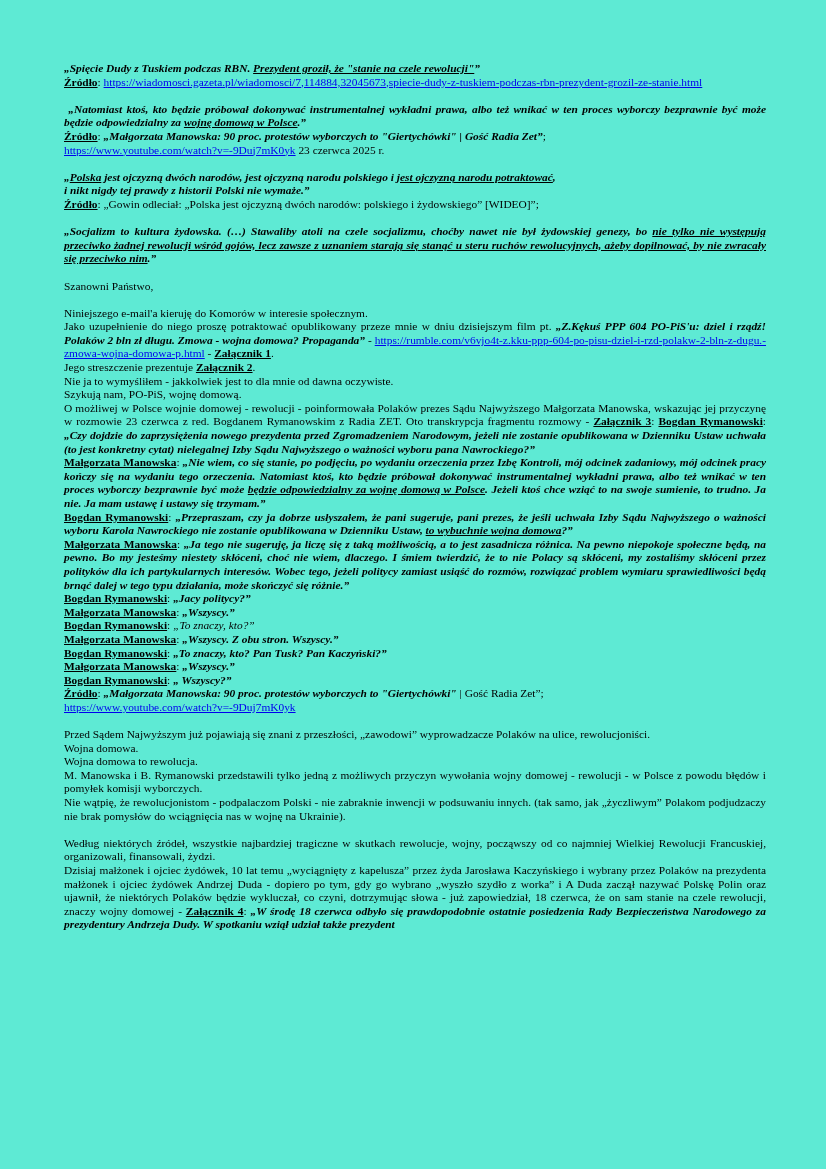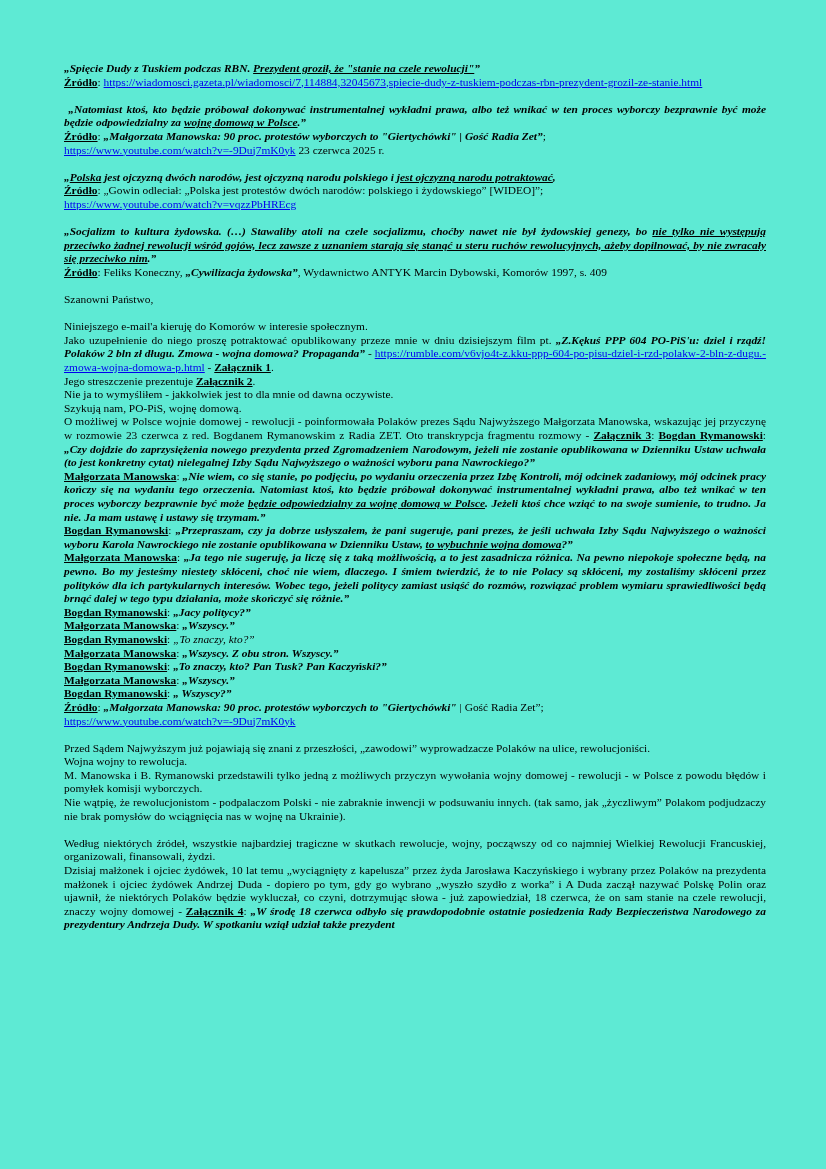--- a/index.html
+++ b/index.html
@@ -41,25 +41,24 @@
 <div class="page" style="background: #5eead4; padding-left: 24px;">
   <div class="content" style="color: rgb(0, 0, 0);">
       <p><span class="b i">„Spięcie Dudy z Tuskiem podczas RBN. </span><span class="b i u">Prezydent groził, że "stanie na czele rewolucji"</span><span class="b i">”</span></p>
       <p><span class="b u">Źródło</span><span>: </span><a href="#" class="lnk">https://wiadomosci.gazeta.pl/wiadomosci/7,114884,32045673,spiecie-dudy-z-tuskiem-podczas-rbn-prezydent-grozil-ze-stanie.html</a></p>
       <p class="blank">&nbsp;</p>
       <p><span class="b i">&nbsp;„Natomiast ktoś, kto będzie próbował dokonywać instrumentalnej wykładni prawa, albo też wnikać w ten proces wyborczy bezprawnie być może będzie odpowiedzialny za </span><span class="b i u">wojnę domową w Polsce</span><span class="b i">.”</span></p>
       <p><span class="b u">Źródło</span><span>: </span><span class="b i">„Małgorzata Manowska: 90 proc. protestów wyborczych to "Giertychówki" | Gość Radia Zet”</span><span>;</span></p>
       <p><a href="#" class="lnk">https://www.youtube.com/watch?v=-9Duj7mK0yk</a><span> 23 czerwca 2025 r.</span></p>
       <p class="blank">&nbsp;</p>
       <p><span class="b i">„</span><span class="b i u">Polska</span><span class="b i"> jest ojczyzną dwóch narodów, jest ojczyzną narodu polskiego i </span><span class="b i u">jest ojczyzną narodu potraktować</span><span class="b i">,</span></p>
-      <p><span class="b u">Źródło</span><span>: „Gowin odleciał: „Polska jest protestów dwóch narodów: polskiego i żydowskiego” [WIDEO]”;</span></p>
-      <p><a href="#" class="lnk">https://www.youtube.com/watch?v=vqzzPbHREcg</a></p>
+      <p><span class="b i">i nikt nigdy tej prawdy z historii Polski nie wymaże.”</span></p>
+      <p><span class="b u">Źródło</span><span>: „Gowin odleciał: „Polska jest ojczyzną dwóch narodów: polskiego i żydowskiego” [WIDEO]”;</span></p>
       <p class="blank">&nbsp;</p>
       <p><span class="b i">„Socjalizm to kultura żydowska. (…) Stawaliby atoli na czele socjalizmu, choćby nawet nie był żydowskiej genezy, bo </span><span class="b i u">nie tylko nie występują przeciwko żadnej rewolucji wśród gojów, lecz zawsze z uznaniem starają się stanąć u steru ruchów rewolucyjnych, ażeby dopilnować, by nie zwracały się przeciwko nim</span><span class="b i">.”</span></p>
-      <p><span class="b u">Źródło</span><span>: Feliks Koneczny, </span><span class="b i">„Cywilizacja żydowska”</span><span>, Wydawnictwo ANTYK Marcin Dybowski, Komorów 1997, s. 409</span></p>
       <p class="blank">&nbsp;</p>
       <p><span>Szanowni Państwo,</span></p>
       <p class="blank">&nbsp;</p>
       <p><span>Niniejszego e-mail'a kieruję do Komorów w interesie społecznym.</span></p>
       <p><span>Jako uzupełnienie do niego proszę potraktować opublikowany przeze mnie w dniu dzisiejszym film pt. </span><span class="b i">„Z.Kękuś PPP 604 PO-PiS'u: dziel i rządź! Polaków 2 bln zł długu. Zmowa - wojna domowa? Propaganda”</span><span> - </span><a href="#" class="lnk">https://rumble.com/v6vjo4t-z.kku-ppp-604-po-pisu-dziel-i-rzd-polakw-2-bln-z-dugu.-zmowa-wojna-domowa-p.html</a><span> - </span><span class="b u">Załącznik 1</span><span>.</span></p>
       <p><span>Jego streszczenie prezentuje </span><span class="b u">Załącznik 2</span><span>.</span></p>
       <p><span>Nie ja to wymyśliłem - jakkolwiek jest to dla mnie od dawna oczywiste.</span></p>
       <p><span>Szykują nam, PO-PiS, wojnę domową.</span></p>
       <p><span>O możliwej w Polsce wojnie domowej - rewolucji - poinformowała Polaków prezes Sądu Najwyższego Małgorzata Manowska, wskazując jej przyczynę w rozmowie 23 czerwca z red. Bogdanem Rymanowskim z Radia ZET. Oto transkrypcja fragmentu rozmowy - </span><span class="b u">Załącznik 3</span><span>: </span><span class="b u">Bogdan Rymanowski</span><span>: </span><span class="b i">„Czy dojdzie do zaprzysiężenia nowego prezydenta przed Zgromadzeniem Narodowym, jeżeli nie zostanie opublikowana w Dzienniku Ustaw uchwała (to jest konkretny cytat)  nielegalnej Izby Sądu Najwyższego o ważności wyboru pana Nawrockiego?”</span></p>
       <p><span class="b u">Małgorzata Manowska</span><span>: </span><span class="b i">„Nie wiem, co się stanie, po podjęciu, po wydaniu orzeczenia przez Izbę Kontroli, mój odcinek zadaniowy, mój odcinek pracy kończy się na wydaniu tego orzeczenia. Natomiast ktoś, kto będzie próbował dokonywać instrumentalnej wykładni prawa, albo też wnikać w ten proces wyborczy bezprawnie być może </span><span class="b i u">będzie odpowiedzialny za wojnę domową w Polsce</span><span class="b i">. Jeżeli ktoś chce wziąć to na swoje sumienie, to trudno. Ja nie. Ja mam ustawę i ustawy się trzymam.”</span></p>
@@ -69,20 +68,21 @@
       <p><span class="b u">Małgorzata Manowska</span><span>: </span><span class="b i">„Wszyscy.”</span></p>
       <p><span class="b u">Bogdan Rymanowski</span><span>: </span><span class="i">„To znaczy, kto?”</span></p>
       <p><span class="b u">Małgorzata Manowska</span><span>: </span><span class="b i">„Wszyscy. Z obu stron.  Wszyscy.”</span></p>
       <p><span class="b u">Bogdan Rymanowski</span><span>: </span><span class="b i">„To znaczy, kto? Pan Tusk? Pan Kaczyński?”</span></p>
       <p><span class="b u">Małgorzata Manowska</span><span>: </span><span class="b i">„Wszyscy.”</span></p>
       <p><span class="b u">Bogdan Rymanowski</span><span>: </span><span class="b i">„ Wszyscy?”</span></p>
       <p><span class="b u">Źródło</span><span>: </span><span class="b i">„Małgorzata Manowska: 90 proc. protestów wyborczych to "Giertychówki" </span><span>| Gość Radia Zet”;</span></p>
       <p><a href="#" class="lnk">https://www.youtube.com/watch?v=-9Duj7mK0yk</a></p>
       <p class="blank">&nbsp;</p>
       <p><span>Przed Sądem Najwyższym już pojawiają się znani z przeszłości, „zawodowi” wyprowadzacze Polaków na ulice, rewolucjoniści.</span></p>
-      <p><span>Wojna wojny to rewolucja.</span></p>
+      <p><span>Wojna domowa.</span></p>
+      <p><span>Wojna domowa to rewolucja.</span></p>
       <p><span>M. Manowska i B. Rymanowski przedstawili tylko jedną z możliwych przyczyn wywołania wojny domowej - rewolucji - w Polsce z powodu błędów i pomyłek komisji wyborczych.</span></p>
       <p><span>Nie wątpię, że rewolucjonistom - podpalaczom Polski - nie zabraknie inwencji w podsuwaniu innych. (tak samo, jak „życzliwym” Polakom  podjudzaczy nie brak pomysłów do wciągnięcia nas w wojnę na Ukrainie).</span></p>
       <p class="blank">&nbsp;</p>
       <p><span>Według niektórych źródeł, wszystkie najbardziej tragiczne w skutkach rewolucje, wojny, począwszy od co najmniej Wielkiej Rewolucji Francuskiej, organizowali, finansowali, żydzi.</span></p>
       <p><span>Dzisiaj małżonek i ojciec żydówek, 10 lat temu „wyciągnięty z kapelusza” przez żyda Jarosława Kaczyńskiego i wybrany przez Polaków na prezydenta małżonek i ojciec żydówek Andrzej Duda - dopiero po tym, gdy go wybrano „wyszło szydło z worka” i A Duda zaczął nazywać Polskę Polin oraz ujawnił, że niektórych Polaków będzie wykluczał, co czyni, dotrzymując słowa - już zapowiedział, 18 czerwca, że on sam stanie na czele rewolucji, znaczy wojny domowej - </span><span class="b u">Załącznik 4</span><span>: </span><span class="b i">„W środę 18 czerwca odbyło się prawdopodobnie ostatnie posiedzenia Rady Bezpieczeństwa Narodowego za prezydentury Andrzeja Dudy. W spotkaniu wziął udział także prezydent</span></p>
     </div>
 </div>
 
 </body></html>

